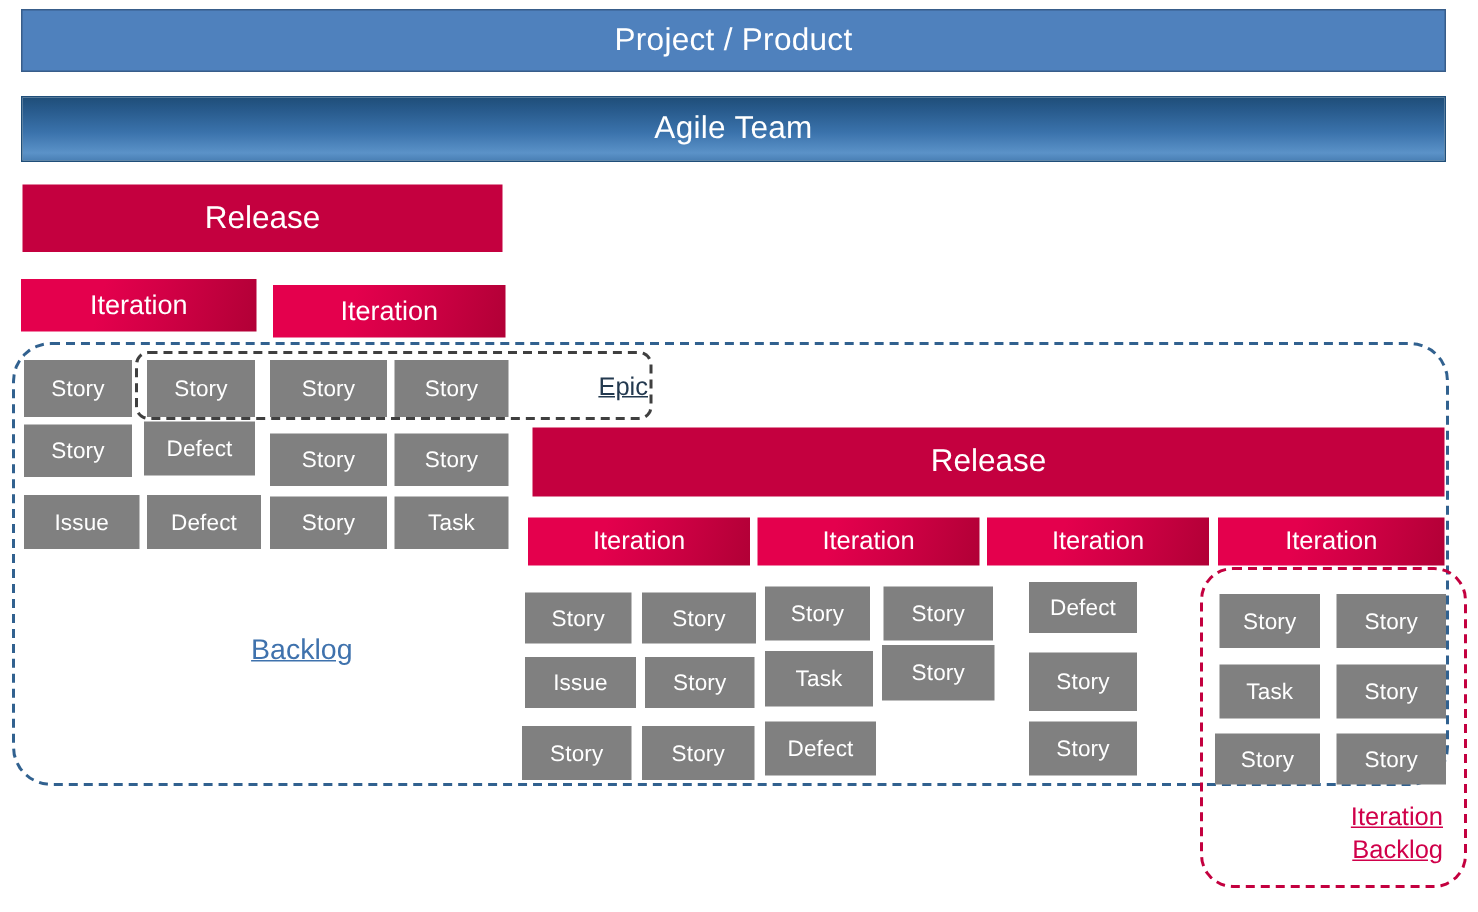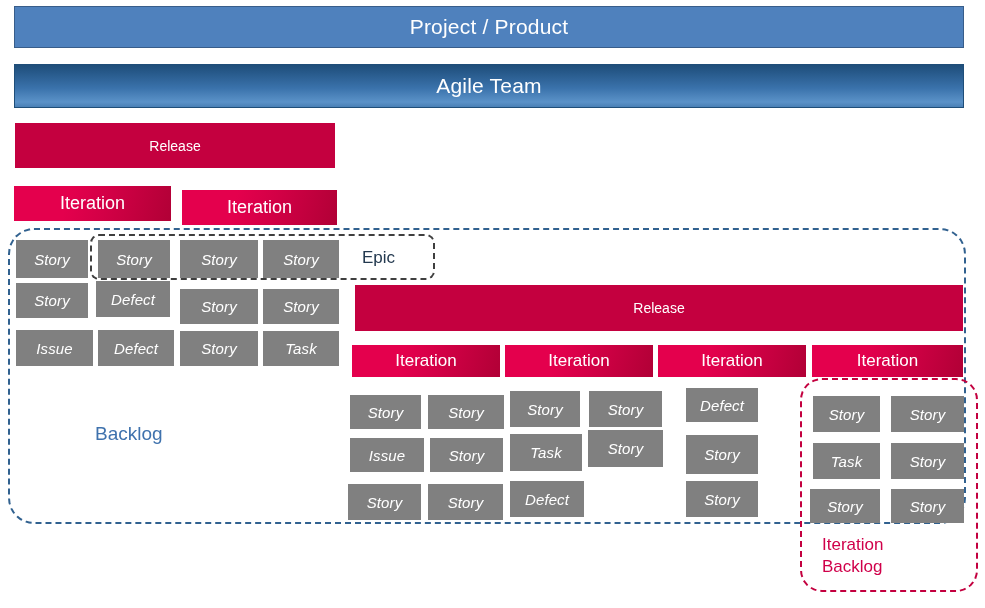--- a/index.html
+++ b/index.html
@@ -30,40 +30,39 @@
     letter-spacing:.2px;
   }
   .bar-blue-grad{
     background:linear-gradient(to bottom,#1f4e79 0%,#27598a 18%,#3a72ab 55%,#5b92c8 88%,#4a80b5 100%);
     border:1px solid #1f4e79;
     font-size:21px;
     letter-spacing:.2px;
   }
   .bar-red-flat{
     background:#c4003f;
-    font-size:14px;
+    font-size:21px;
   }
   .bar-red-grad{
     background:linear-gradient(105deg,#e4004d 0%,#e4004d 34%,#d30046 58%,#b10036 100%);
     font-size:18px;
   }
   .bar-red-grad.small{font-size:17px;}
 
   
   .chip{
     position:absolute;
     background:#808080;
     color:#ffffff;
     display:flex;
     align-items:center;
     justify-content:center;
     font-size:15px;
     box-sizing:border-box;
     letter-spacing:.1px;
-    font-style:italic;
   }
 
   
   .outline{
     position:absolute;
     box-sizing:border-box;
     background:transparent;
     pointer-events:none;
   }
   .outline-product{
@@ -75,22 +74,23 @@
     border-radius:9px;
   }
   .outline-iteration{
     border:2px dashed #c3003f;
     border-radius:22px;
   }
 
   
   .label{
     position:absolute;
-    text-align:left;
+    text-align:right;
     line-height:1.28;
+    text-decoration:underline;
   }
   .label-product{
     color:#3f72ad;
     font-size:19px;
   }
   .label-iteration{
     color:#d0004a;
     font-size:17px;
   }
   .label-epic{

